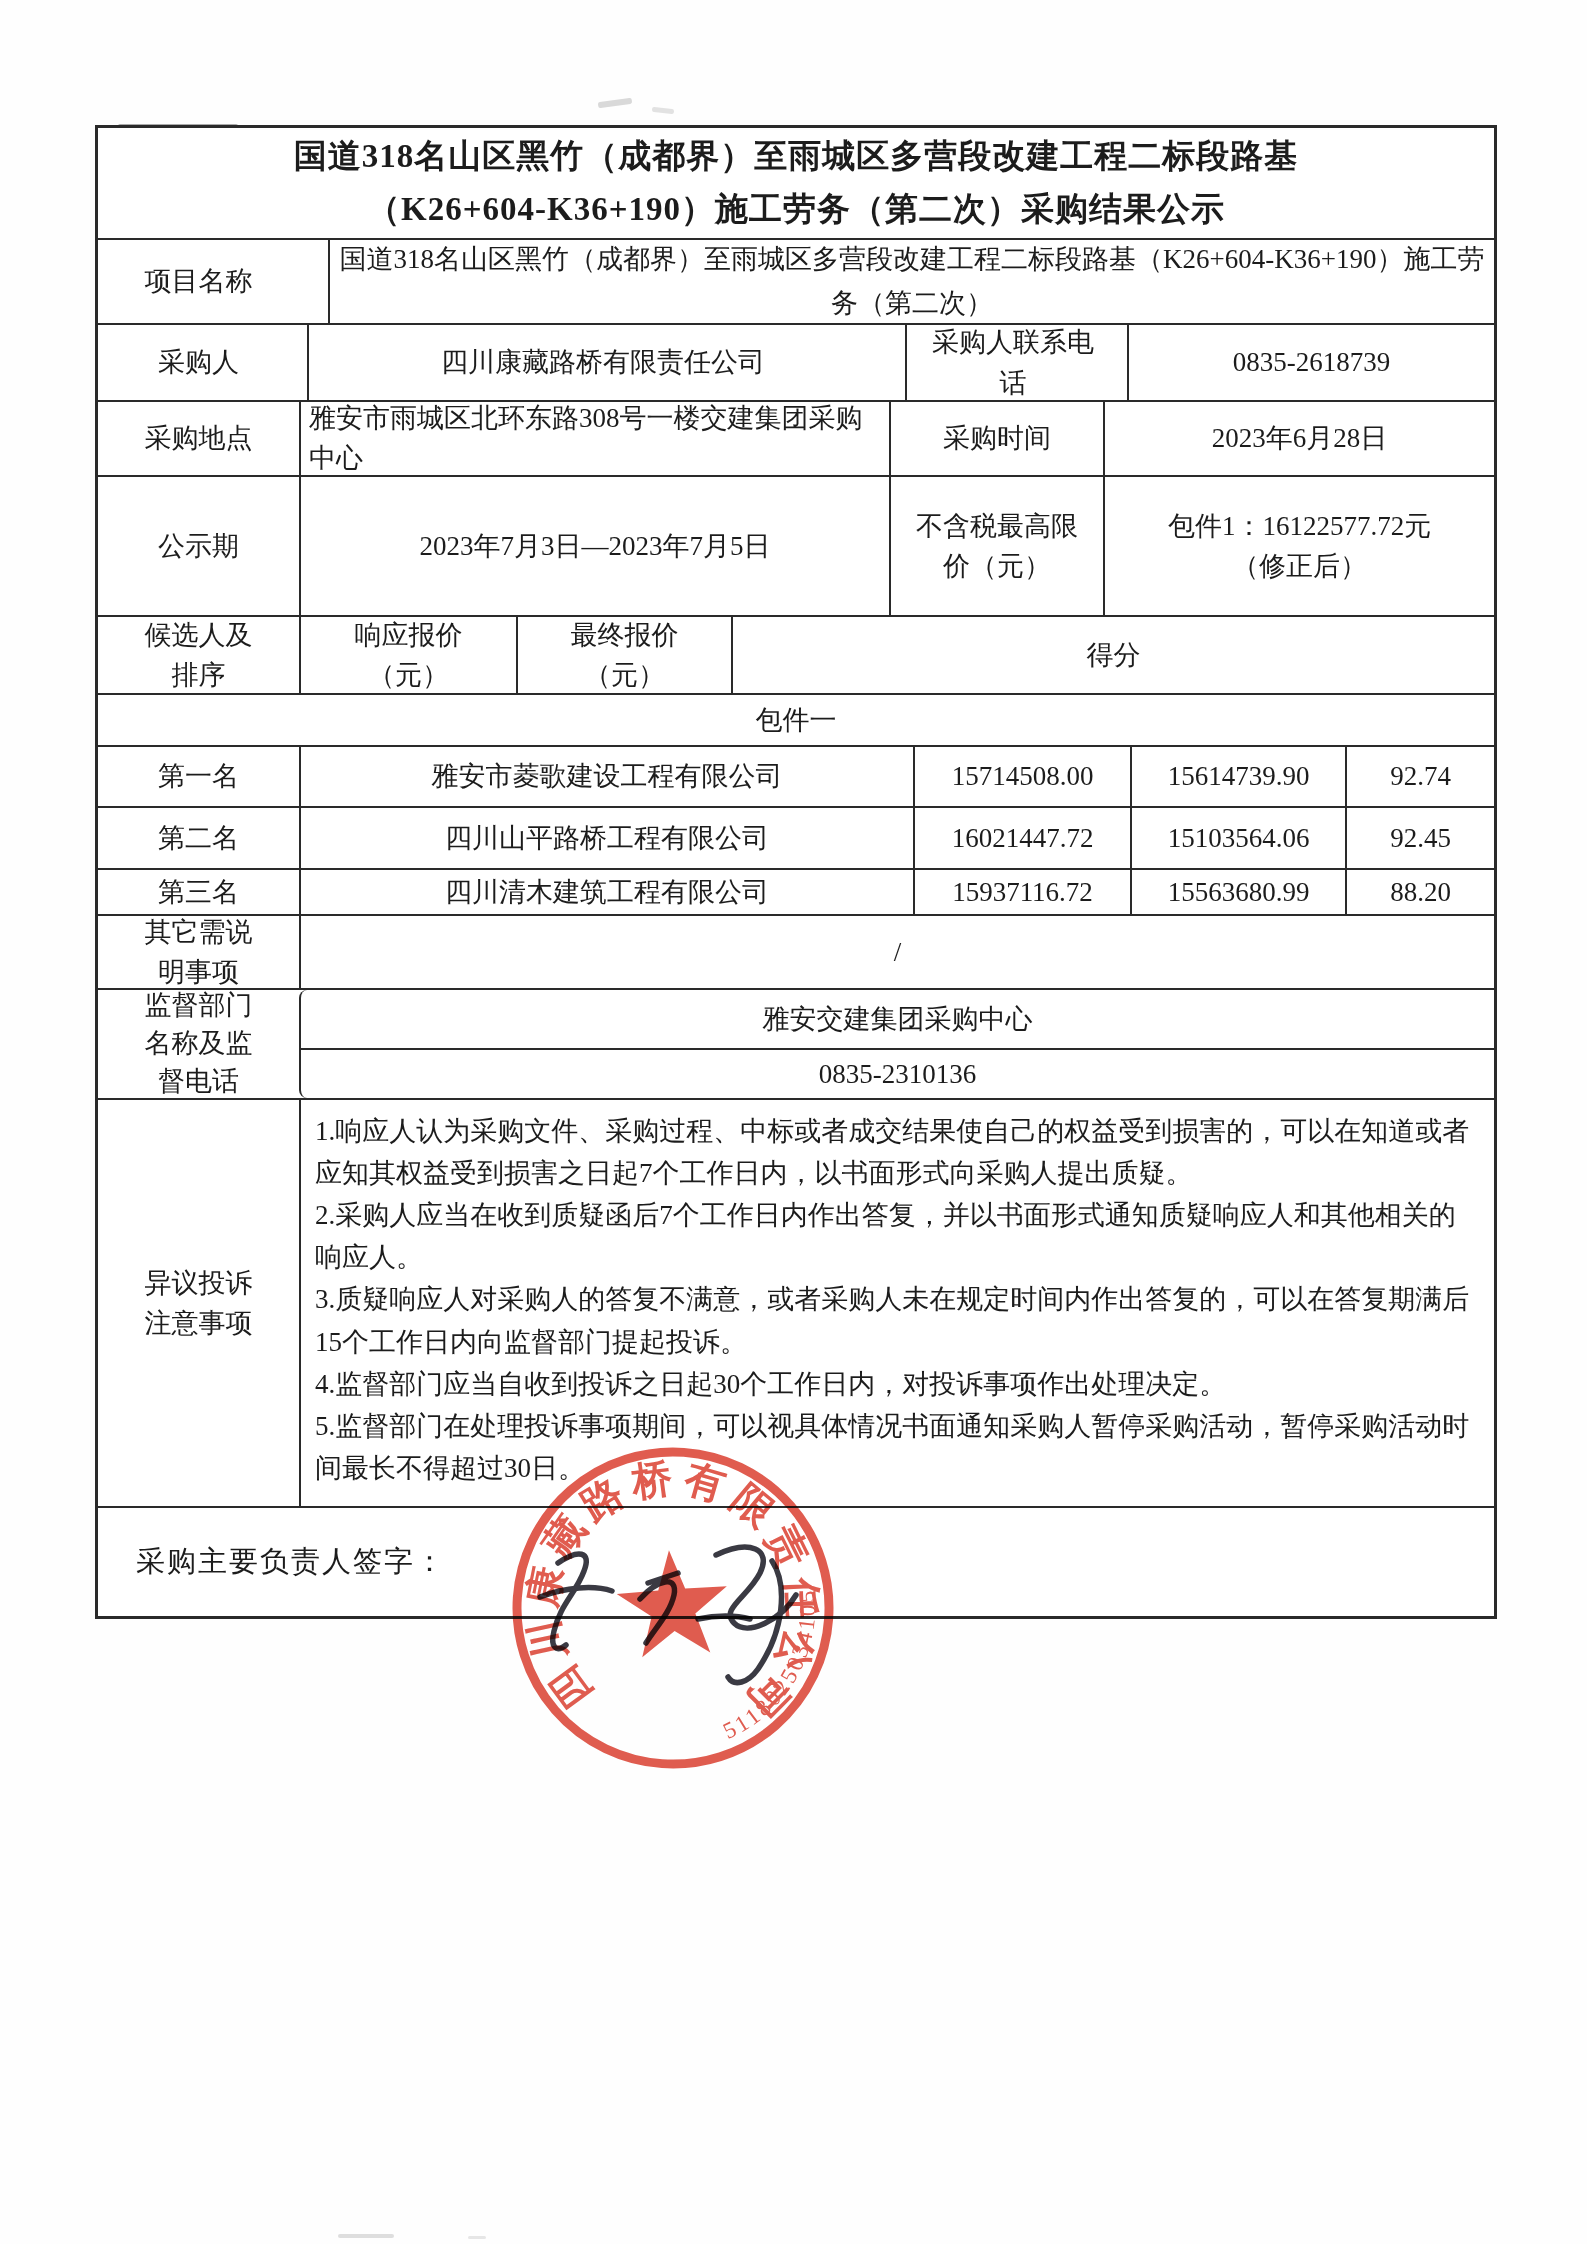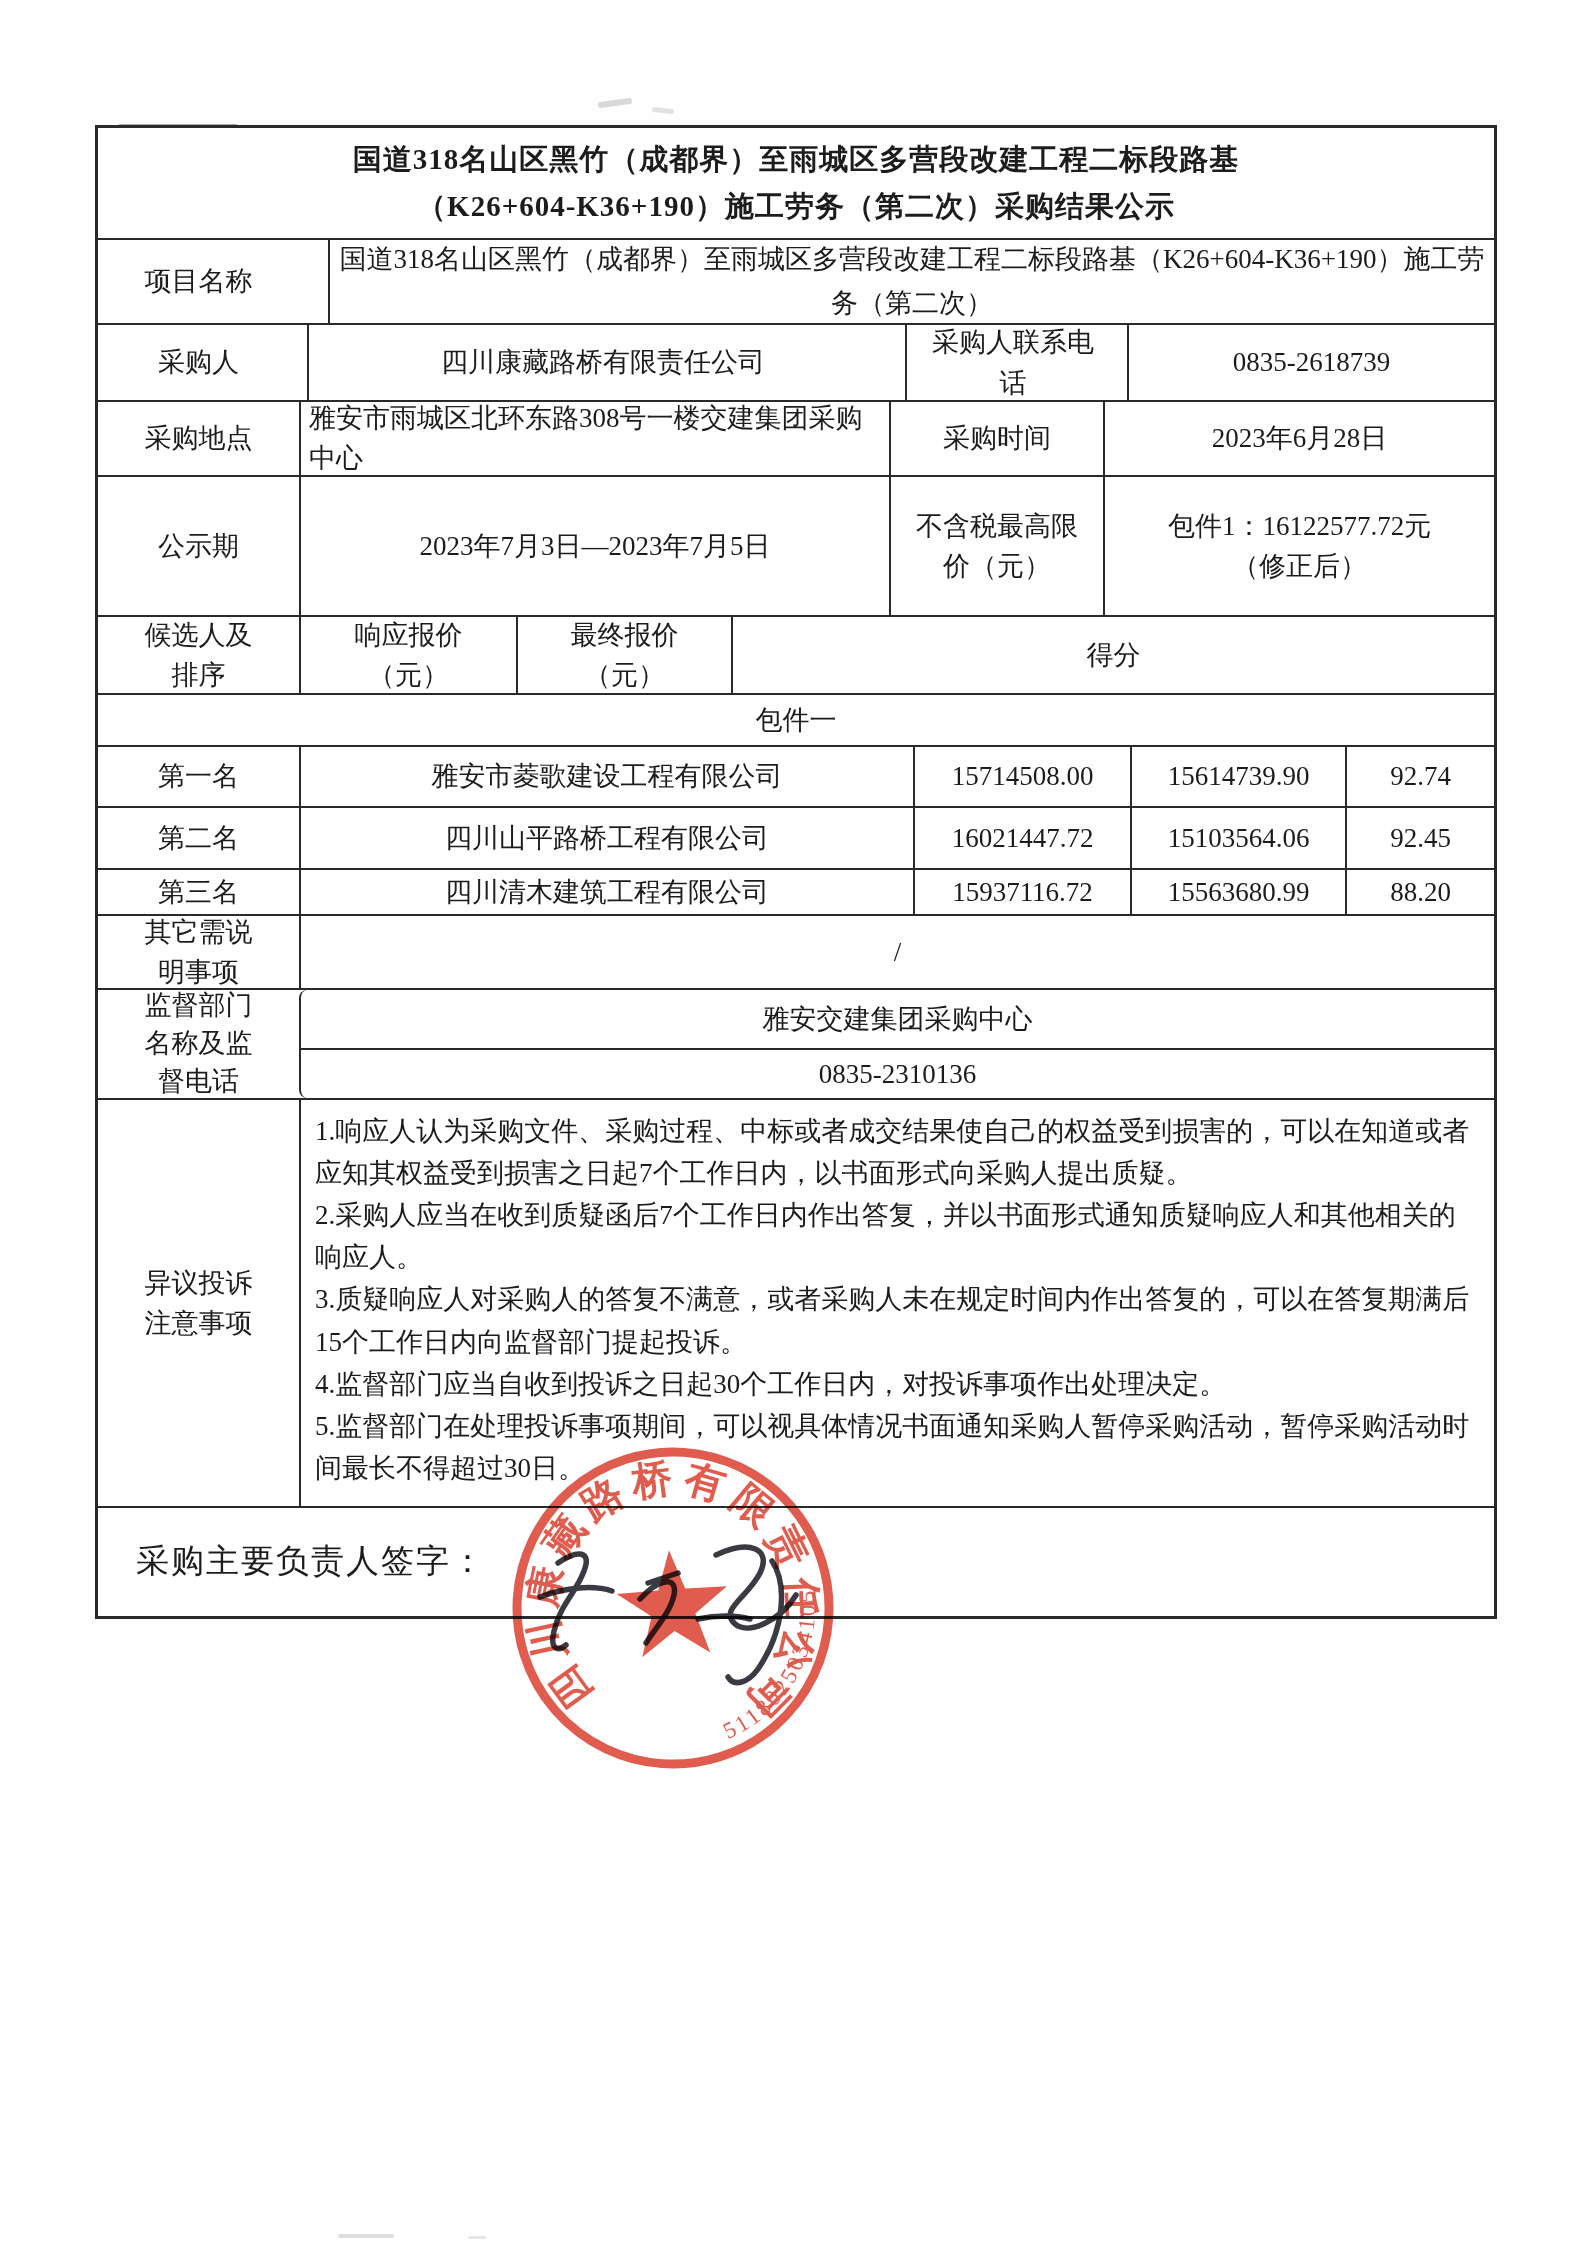--- a/index.html
+++ b/index.html
@@ -25,35 +25,35 @@
   .grow{flex:1 1 auto;}
   .lblw{flex:0 0 201px;}
   .c2{flex:0 0 590px;}
   .c3{flex:0 0 214px;}
   .name-col{flex:0 0 614px;}
   .bid-col{flex:0 0 217px;}
   .fin-col{flex:0 0 215px;}
   .w4{display:inline-block;max-width:4.35em;}
   .w6{display:inline-block;max-width:6.35em;}
   .title-cell{
-    flex:1 1 auto;font-weight:bold;font-size:29px;line-height:1.62;
+    flex:1 1 auto;font-weight:bold;font-size:33px;line-height:1.62;
     letter-spacing:1px;padding:6px 10px;
   }
   .left-text{justify-content:flex-start;text-align:left;}
   .stack{flex:1 1 auto;display:flex;flex-direction:column;border-left:2px solid #2a2a2a;box-sizing:border-box;border-radius:8px;}
   .sub{display:flex;align-items:center;justify-content:center;font-size:27px;box-sizing:border-box;}
   .sub + .sub{border-top:2px solid #2a2a2a;}
   .objection-text{
     align-items:flex-start;justify-content:flex-end;text-align:left;
     padding:10px 14px 8px 14px;font-size:27px;line-height:1.56;
   }
   .objection-text p{margin:0;}
   .sign-cell{
     flex:1 1 auto;justify-content:flex-start;text-align:left;
-    font-size:33px;padding-left:38px;letter-spacing:2px;
+    font-size:29px;padding-left:38px;letter-spacing:2px;
   }
   .overlay{position:absolute;mix-blend-mode:multiply;pointer-events:none;}
   .artifact{position:absolute;background:#b9b9b9;opacity:.55;border-radius:2px;}
 </style>
 </head>
 <body>
 
 <div class="artifact" style="left:598px;top:100px;width:34px;height:6px;transform:rotate(-8deg);"></div>
 <div class="artifact" style="left:652px;top:108px;width:22px;height:5px;transform:rotate(6deg);opacity:.4;"></div>
 <div class="artifact" style="left:118px;top:124px;width:120px;height:4px;background:#555;opacity:.5;"></div>

